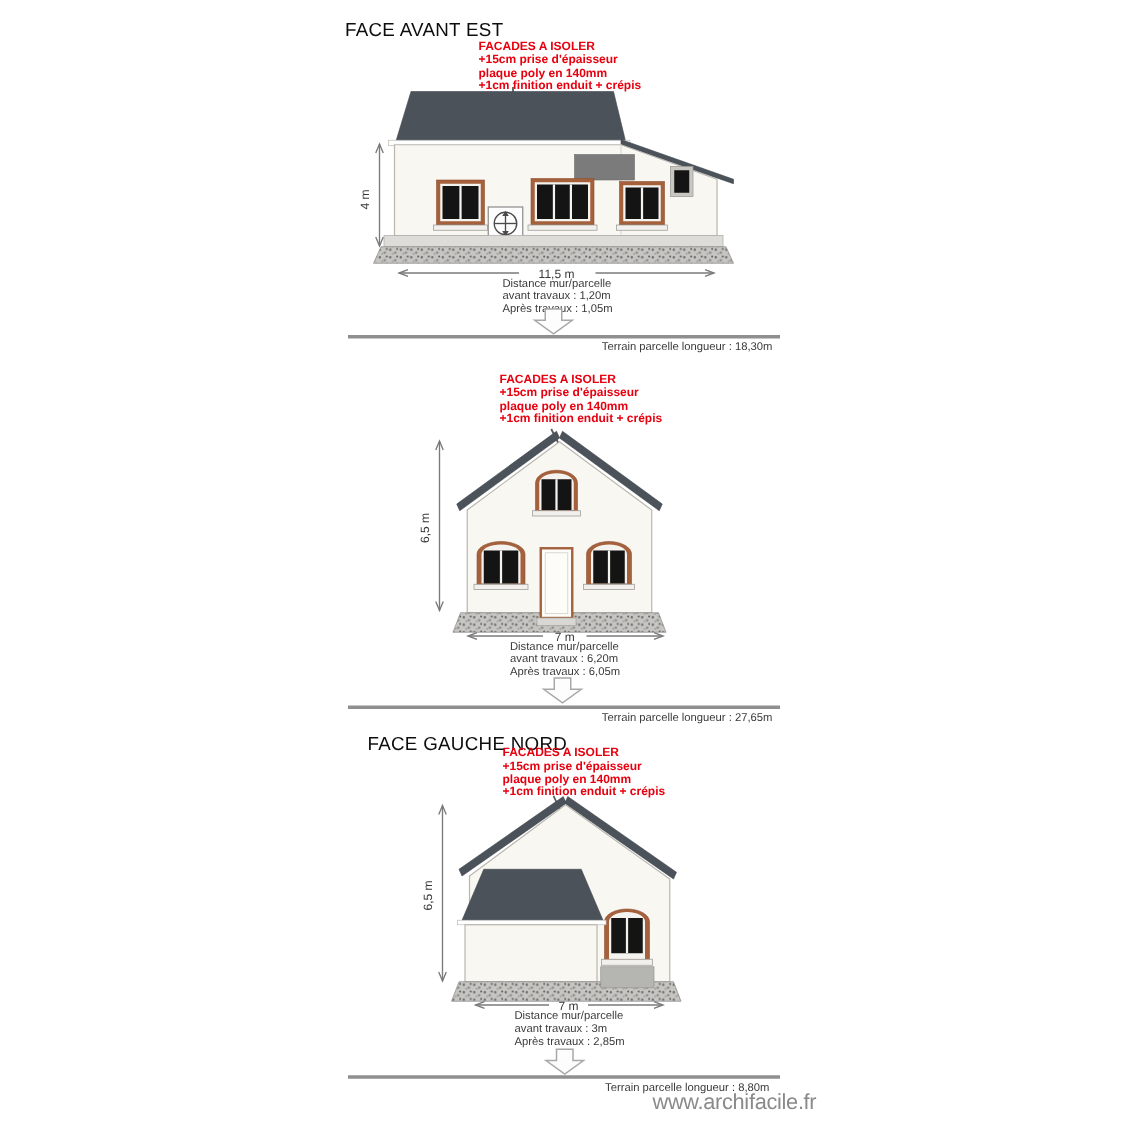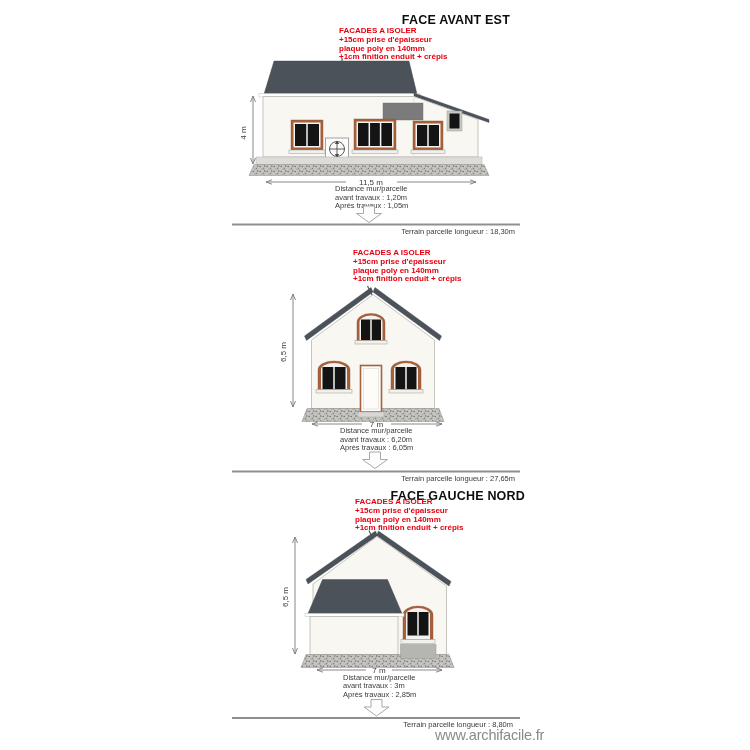--- a/index.html
+++ b/index.html
@@ -1,23 +1,23 @@
 <!DOCTYPE html>
 <html style="--annotation: #e8000f; --roof: #4b525a; --wall: #f9f7f2; --window_frame: #a5613c;"><head>
 <meta charset="utf-8">
 <style>
   html,body{margin:0;padding:0;background:#fff;}
   body{width:750px;height:750px;position:relative;overflow:hidden;
        font-family:"Liberation Sans","DejaVu Sans",sans-serif;}
   .canvas{position:absolute;inset:0;background:#ffffff;}
-  .sec-title{position:absolute;font-weight:bold;font-size:12.5px;letter-spacing:.2px;
-             color:#0d0d0d;text-align:right;white-space:nowrap;}
+  .sec-title{position:absolute;font-weight:normal;font-size:12.5px;letter-spacing:.2px;
+             color:#0d0d0d;text-align:left;white-space:nowrap;}
   .note{position:absolute;color:var(--annotation,#e8000f);font-weight:bold;
         font-size:8px;line-height:8.8px;white-space:nowrap;}
-  .note span{display:block;margin-left:20px;}
+  .note span{display:block;}
   svg{position:absolute;left:0;width:750px;display:block;}
   svg text{font-family:"Liberation Sans","DejaVu Sans",sans-serif;fill:#3a3a3a;}
   text.dim{font-size:8px;}
   text.small{font-size:7.5px;}
   .watermark{position:absolute;font-size:14.5px;letter-spacing:-0.2px;color:#8a8a8a;
              white-space:nowrap;}
   .roof{fill:#4b525a;stroke:#3e444b;stroke-width:.4;}
   .wall{fill:#f9f7f2;stroke:#b9b6b0;stroke-width:.8;}
   .fascia{fill:#ffffff;stroke:#c0c0bc;stroke-width:.5;}
   .frame{fill:#a5613c;stroke:#8f4f30;stroke-width:.4;}

